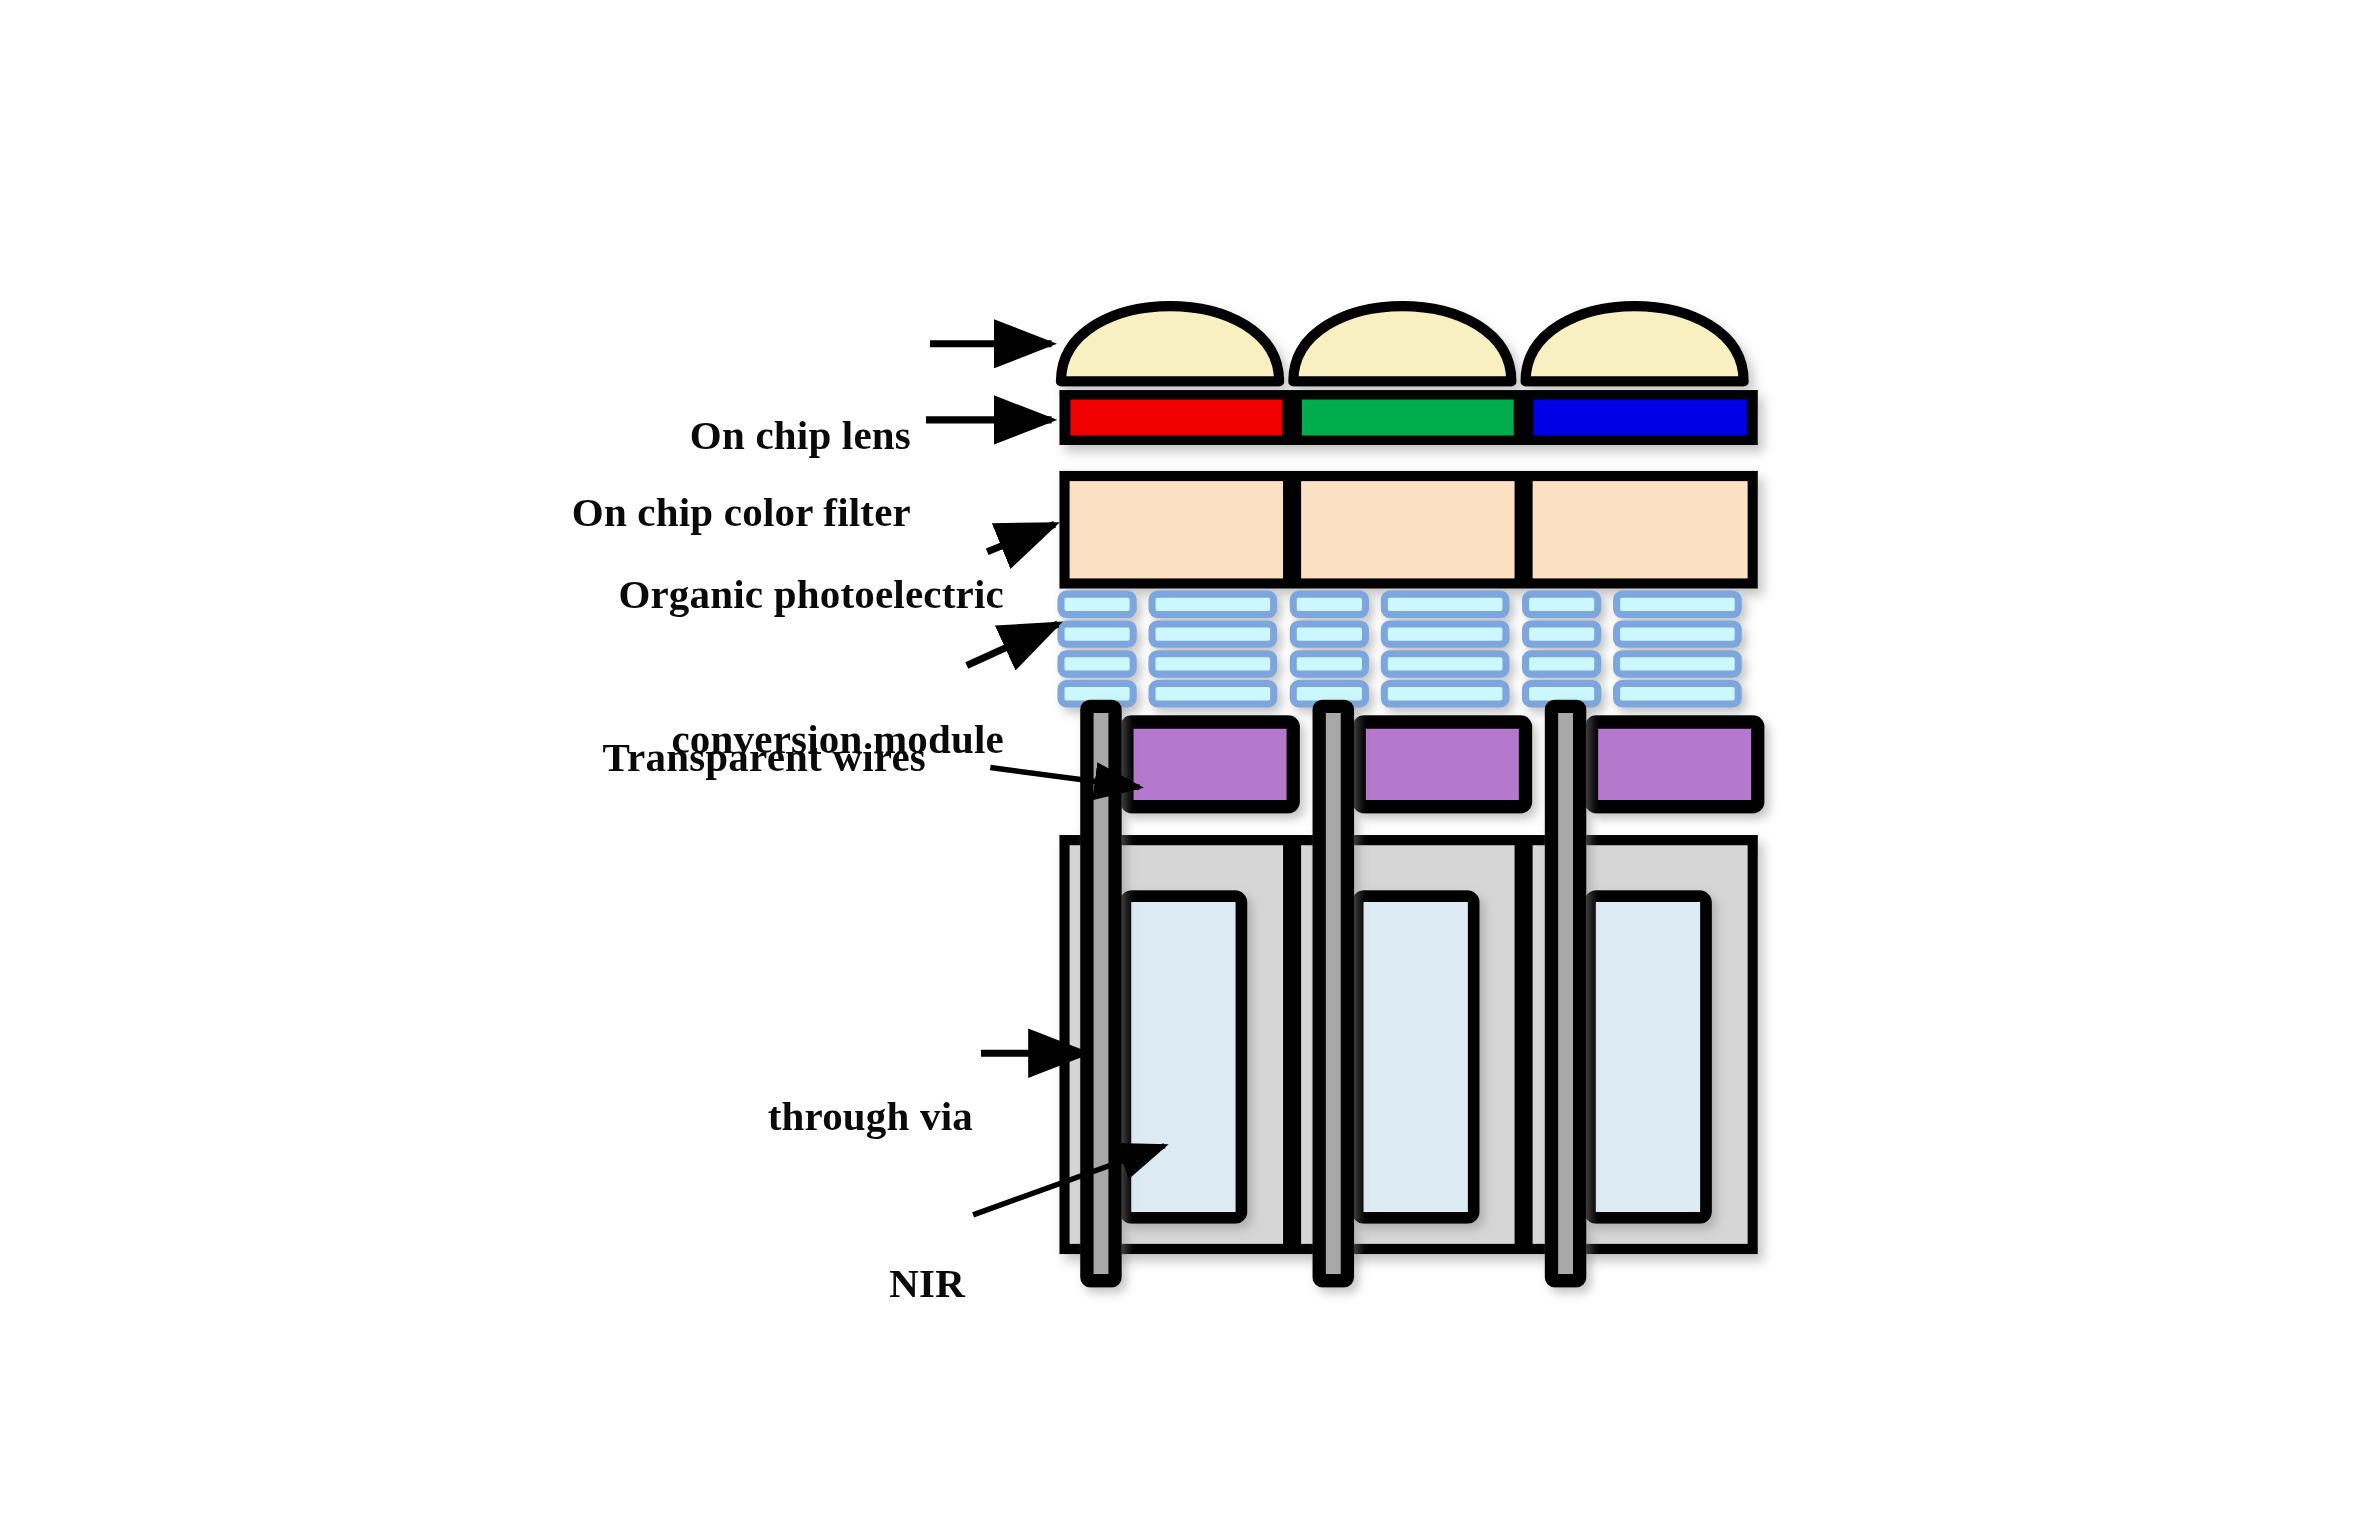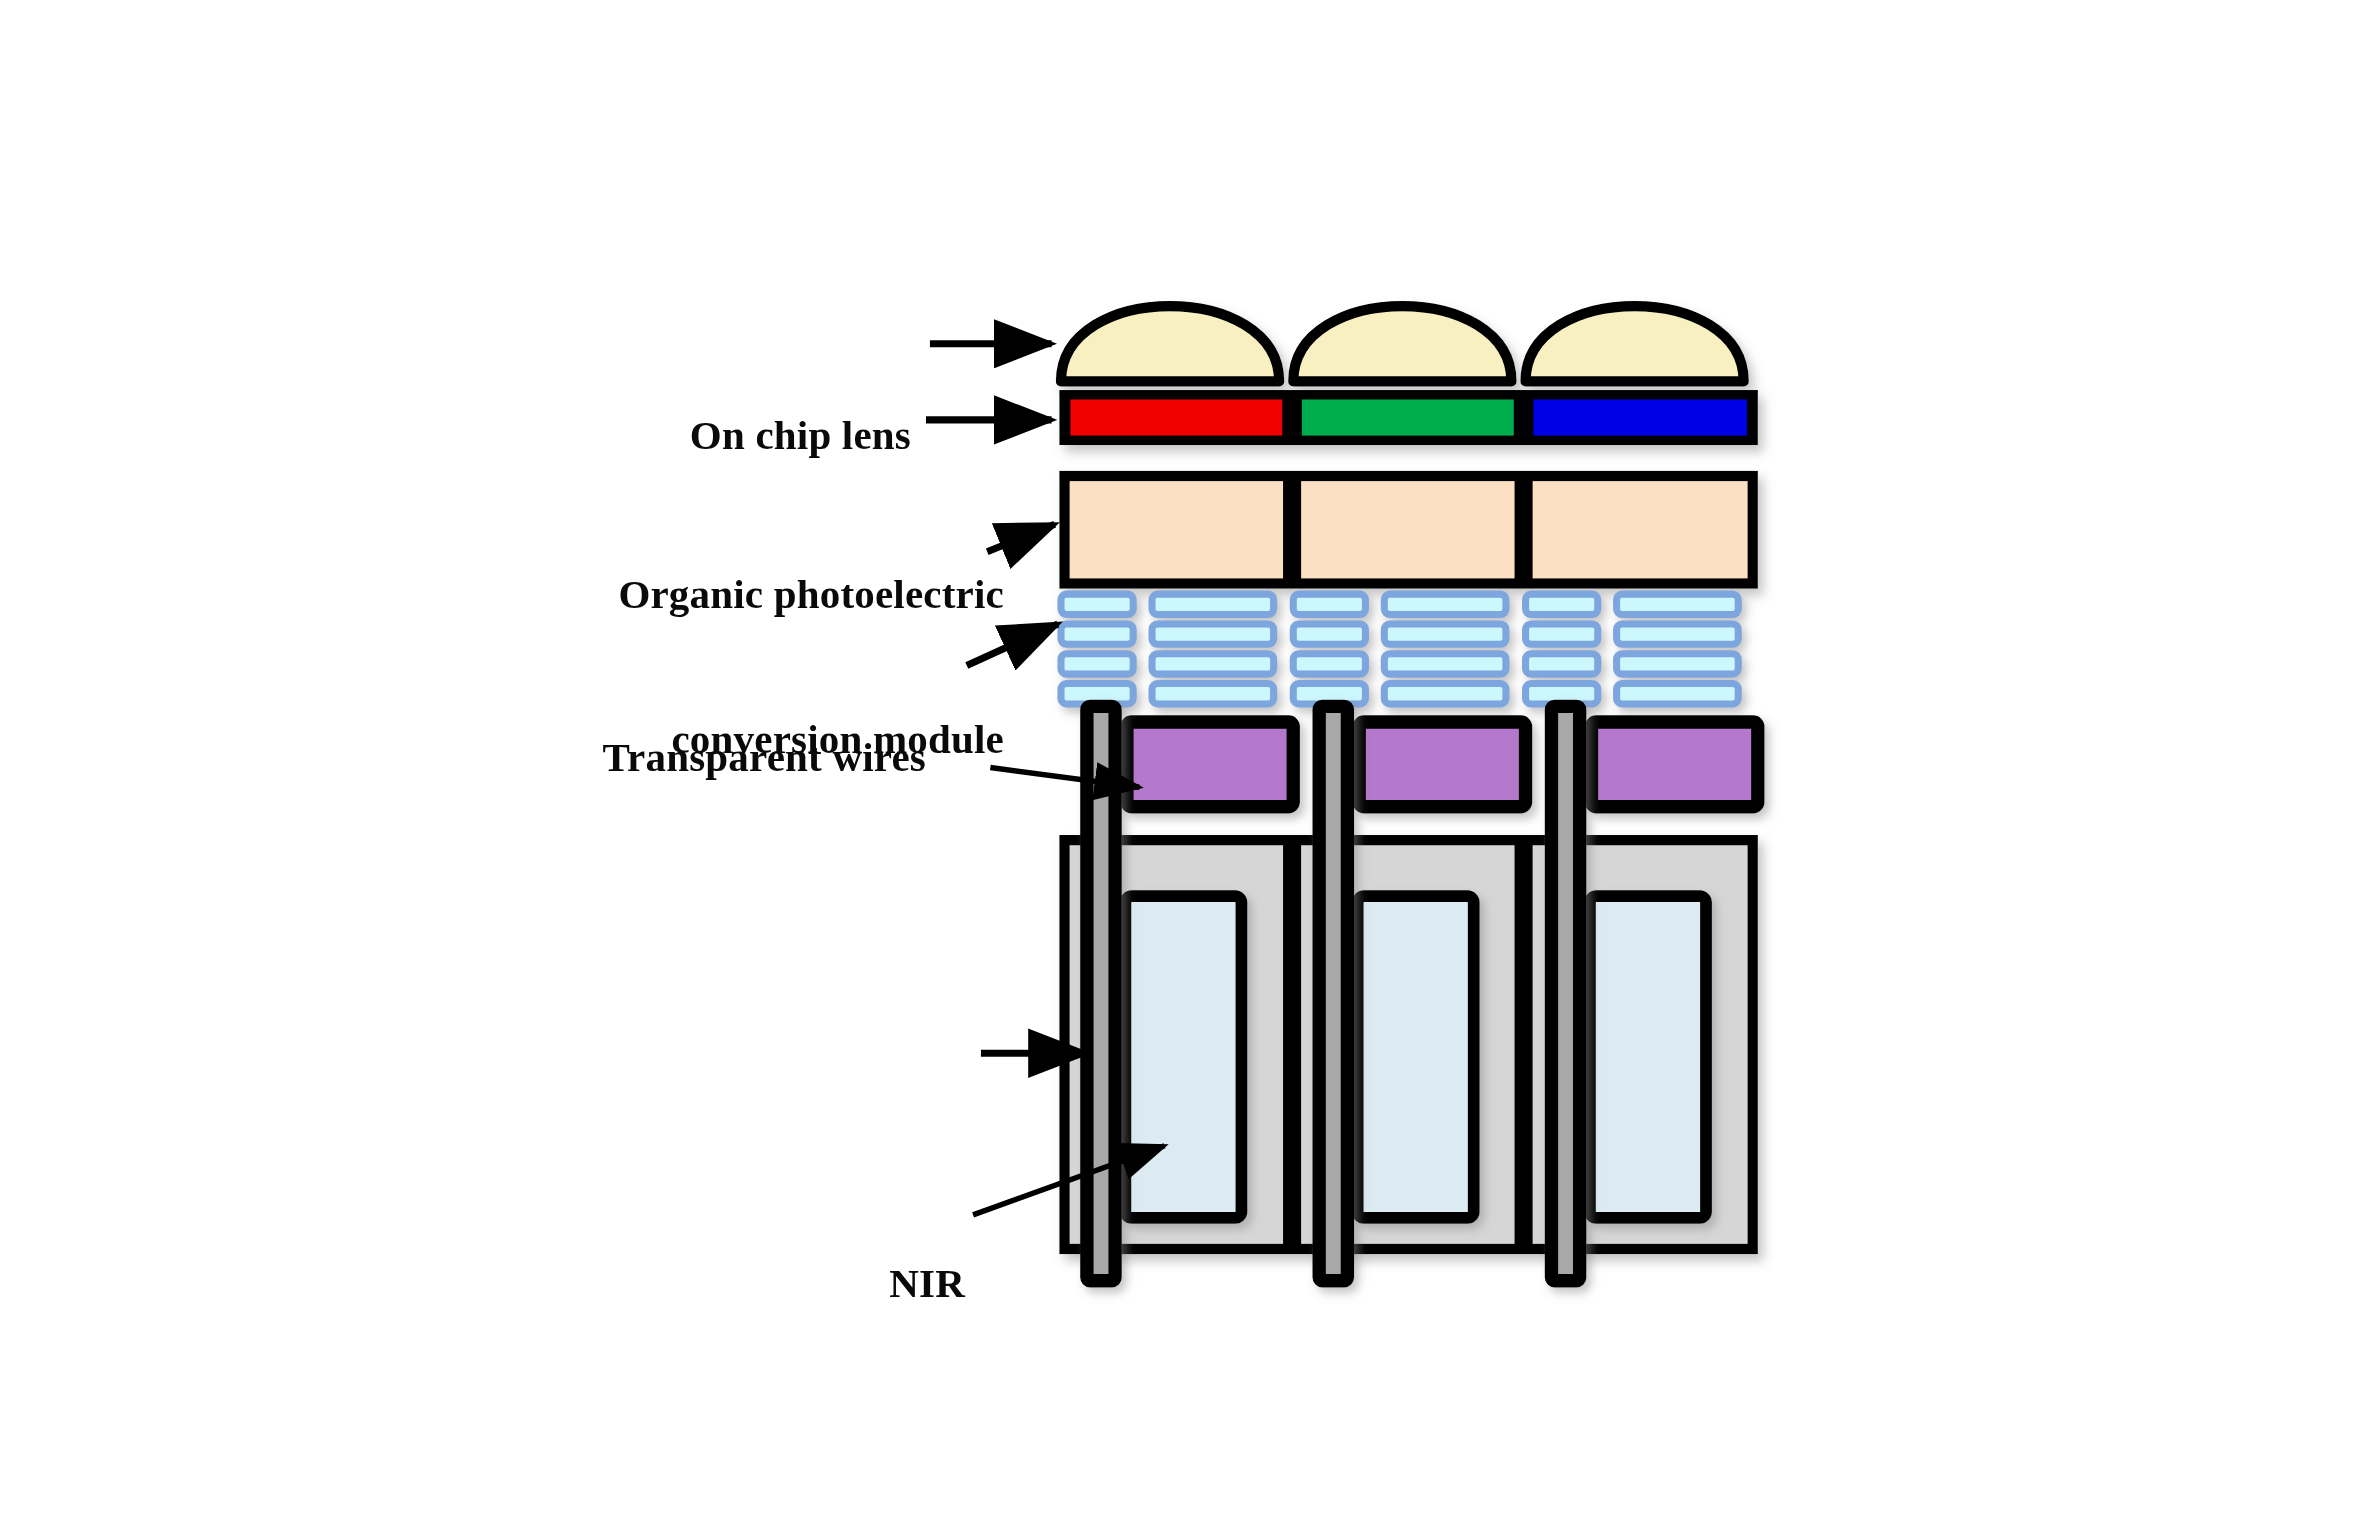--- a/index.html
+++ b/index.html
@@ -141,32 +141,36 @@
       <line stroke-width="7" x1="1262" y1="978" x2="1452" y2="1003" marker-end="url(#arrowhead)"></line>
       <line x1="1250" y1="1342" x2="1384" y2="1342" marker-end="url(#arrowhead)"></line>
       <line stroke-width="7" x1="1240" y1="1548" x2="1484" y2="1460" marker-end="url(#arrowhead)"></line>
     </g>
   </svg>
 
   <div class="lbl" style="left:440px; top:314px; width:471px;">
     <span>On chip lens</span>
   </div>
 
+  <div class="lbl" style="left:330px; top:391px; width:581px;">
+    <span>On chip color filter</span>
+  </div>
 
   <div class="lbl" style="left:345px; top:636px; width:581px;">
     <span>Transparent wires</span>
   </div>
 
   <div class="lbl" style="left:298px; top:473px; width:706px;">
     <span>Organic photoelectric</span>
     <span>conversion module</span>
   </div>
 
 
   <div class="lbl" style="left:392px; top:995px; width:581px;">
+    <span>through via</span>
   </div>
 
   <div class="lbl" style="left:392px; top:1162px; width:573px;">
     <span>NIR</span>
   </div>
 
 </div>
 
 
 </body></html>

